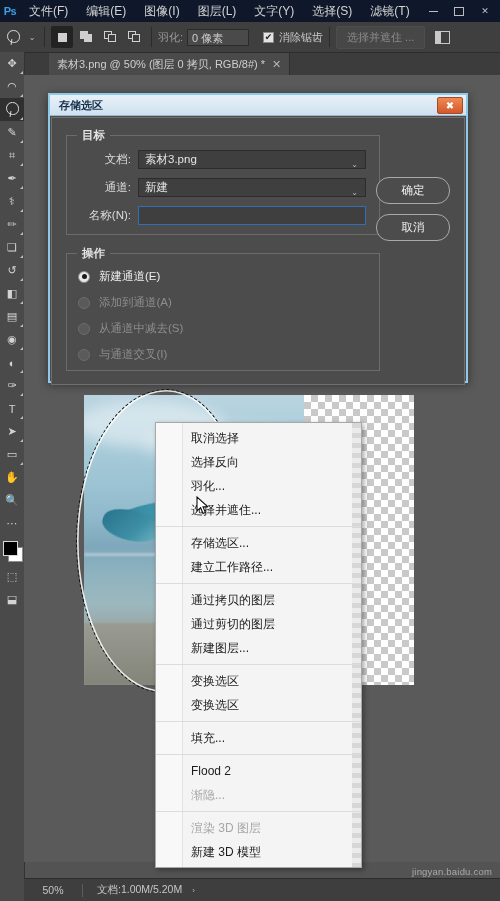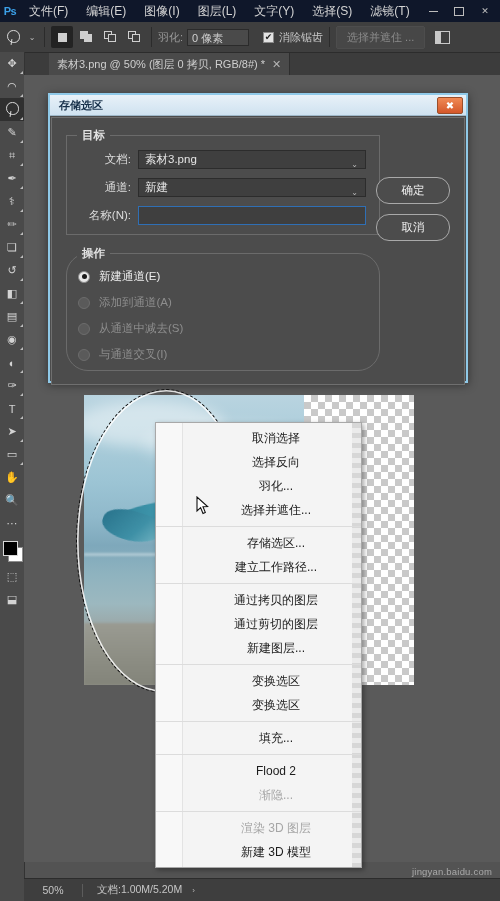--- a/index.html
+++ b/index.html
@@ -102,21 +102,21 @@
        linear-gradient(45deg,#c9c9c9 25%,transparent 25%,transparent 75%,#c9c9c9 75%);
      background-size:14px 14px;background-position:0 0,7px 7px;background-color:#fff;}
   .marching{position:absolute;left:-8px;top:-6px;width:172px;height:302px;
      border:1.6px dashed #111;border-radius:52% 48% 50% 50%/50% 50% 50% 50%;
      box-shadow:inset 0 0 0 1.6px rgba(255,255,255,0.85);}
 
   
   .ctxmenu{position:absolute;left:155px;top:422px;width:205px;background:#f4f4f4;
      border:1px solid #a8a8a8;box-shadow:2px 2px 5px rgba(0,0,0,0.35);padding:3px 0;}
   .ctx-gutter{position:absolute;left:0;top:0;bottom:0;width:26px;background:#f8f8f8;border-right:1px solid #e3e3e3;}
-  .ctxitem{position:relative;height:24px;line-height:24px;padding-left:35px;color:#1c1c1c;font-size:12px;white-space:nowrap;text-align:center;}
+  .ctxitem{position:relative;height:24px;line-height:24px;padding-left:35px;color:#1c1c1c;font-size:12px;white-space:nowrap;}
   .ctxitem.disabled{color:#a6a6a6;}
   .ctxsep{height:1px;background:#dcdcdc;margin:4px 0 4px 0;position:relative;}
   .ctx-scroll{position:absolute;right:0;top:0;bottom:0;width:9px;
      background:repeating-linear-gradient(180deg,#d7d7d7 0 5px,#ebebeb 5px 10px);}
 
   
   .cursor{position:absolute;left:196px;top:496px;width:13px;height:19px;z-index:40;}
 
   
   .dialog{position:absolute;left:48px;top:93px;width:420px;height:290px;
@@ -395,21 +395,21 @@
               <span class="chev">⌄</span>
             </div>
           </div>
           <div class="frow" style="margin-bottom:0;">
             <div class="flabel">名称(N):</div>
             <input class="ftext" value="" placeholder="" style="">
           </div>
         </div>
       </div>
 
-      <div class="fieldset" style="left:14px;top:135px;width:312px;height:116px;border-radius:22px;">
+      <div class="fieldset" style="left:14px;top:135px;width:312px;height:116px;">
         <div class="legend">操作</div>
         <div style="padding:15px 0 0 11px;">
           <div class="radiorow">
             <span class="radio">
                 <i></i>
               </span>
             <span class="rlabel">新建通道(E)</span>
           </div>
           <div class="radiorow">
             <span class="radio off"></span>

